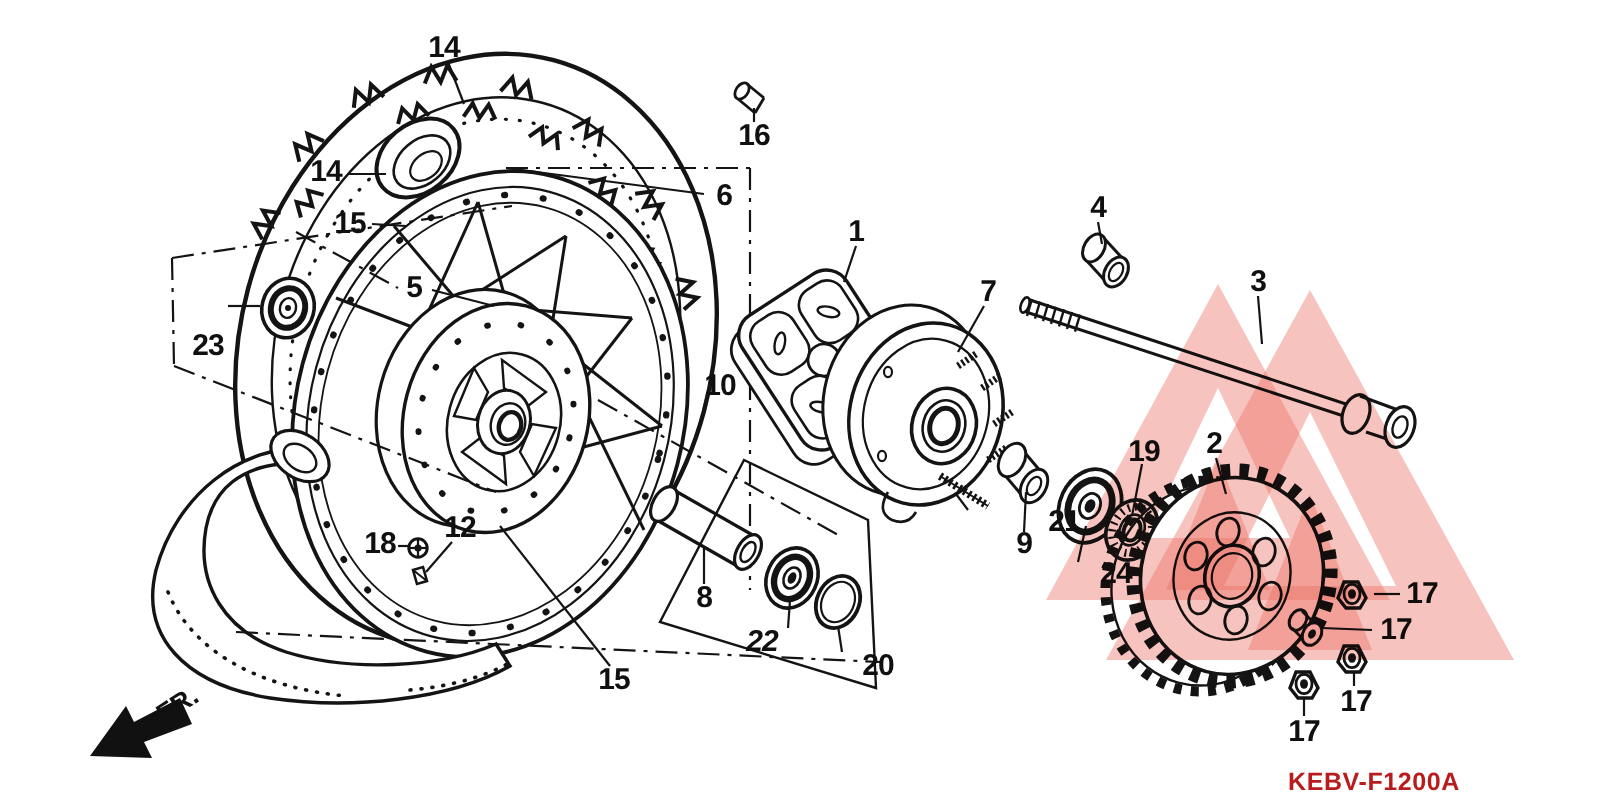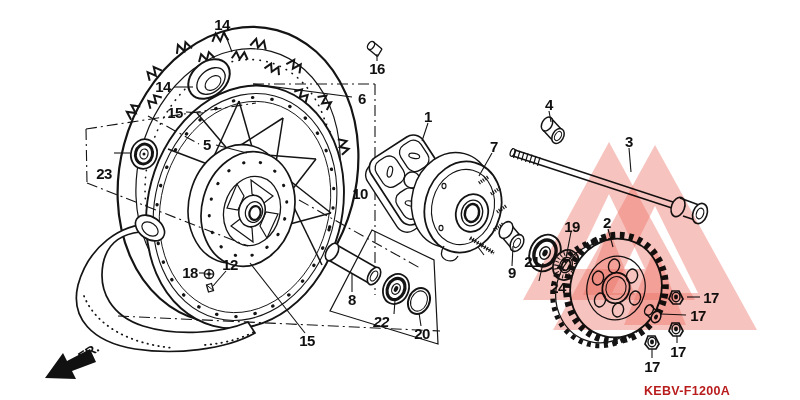--- a/index.html
+++ b/index.html
@@ -339,21 +339,21 @@
       <div class="callout" style="left: 629px; top: 141px;">3</div>
       <div class="callout" style="left: 607px; top: 222px;">2</div>
       <div class="callout" style="left: 572px; top: 226px;">19</div>
       <div class="callout" style="left: 500px; top: 261px; margin-left: 32px;">21</div>
       <div class="callout" style="left: 512px; top: 272px;">9</div>
       <div class="callout" style="left: 538px; top: 287px; margin-left: 20px;">24</div>
       <div class="callout" style="left: 190px; top: 272px;">18</div>
       <div class="callout" style="left: 230px; top: 264px;">12</div>
       <div class="callout" style="left: 352px; top: 299px;">8</div>
       <div class="callout" style="left: 381px; top: 321px; font-style: italic;">22</div>
-      <div class="callout" style="left: 422px; top: 333px; text-align: right;">20</div>
+      <div class="callout" style="left: 439px; top: 333px; text-align: right;">20</div>
       <div class="callout" style="left: 307px; top: 340px;">15</div>
       <div class="callout" style="left: 711px; top: 297px;">17</div>
       <div class="callout" style="left: 698px; top: 315px;">17</div>
       <div class="callout" style="left: 678px; top: 351px;">17</div>
       <div class="callout" style="left: 652px; top: 366px;">17</div>
     </div>
 
 <div id="diagram-code">KEBV-F1200A</div>
 
 <svg id="wm-tris" width="800" height="400" viewBox="0 0 800 400">

